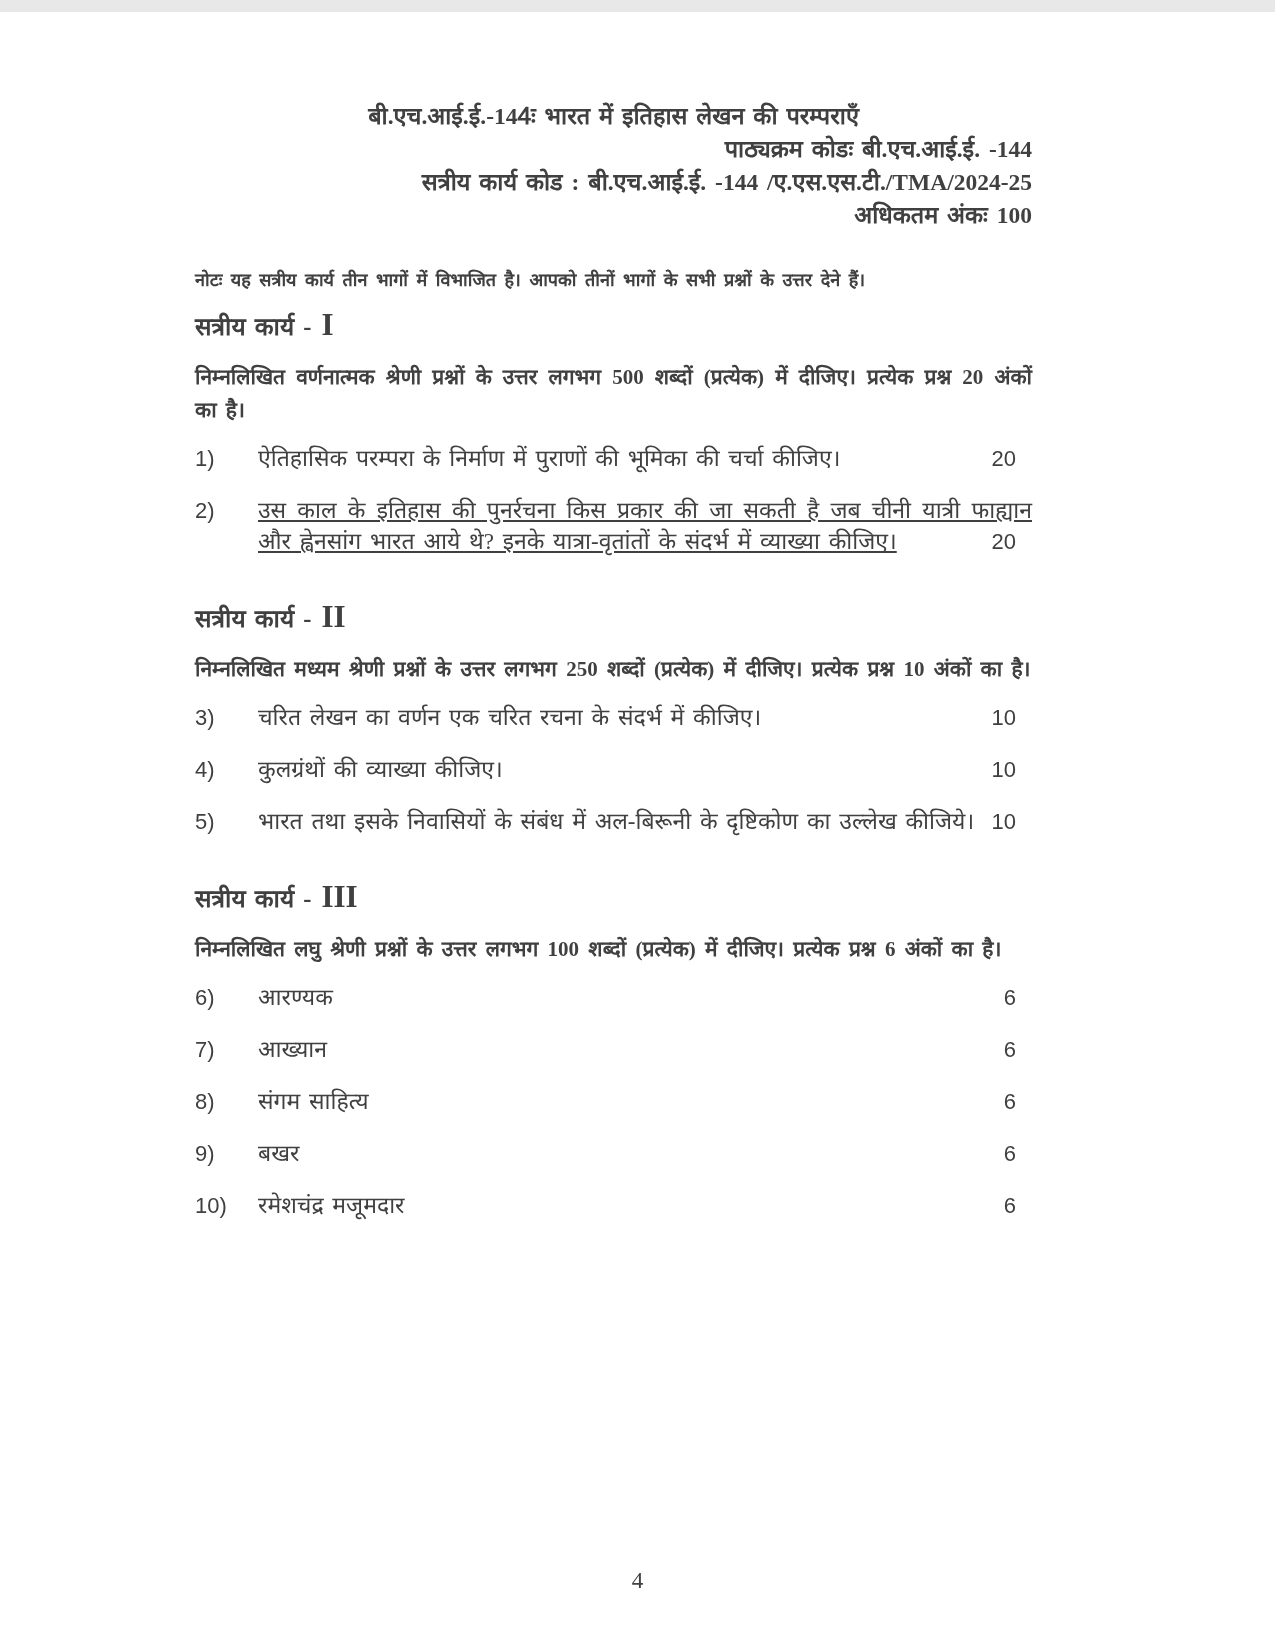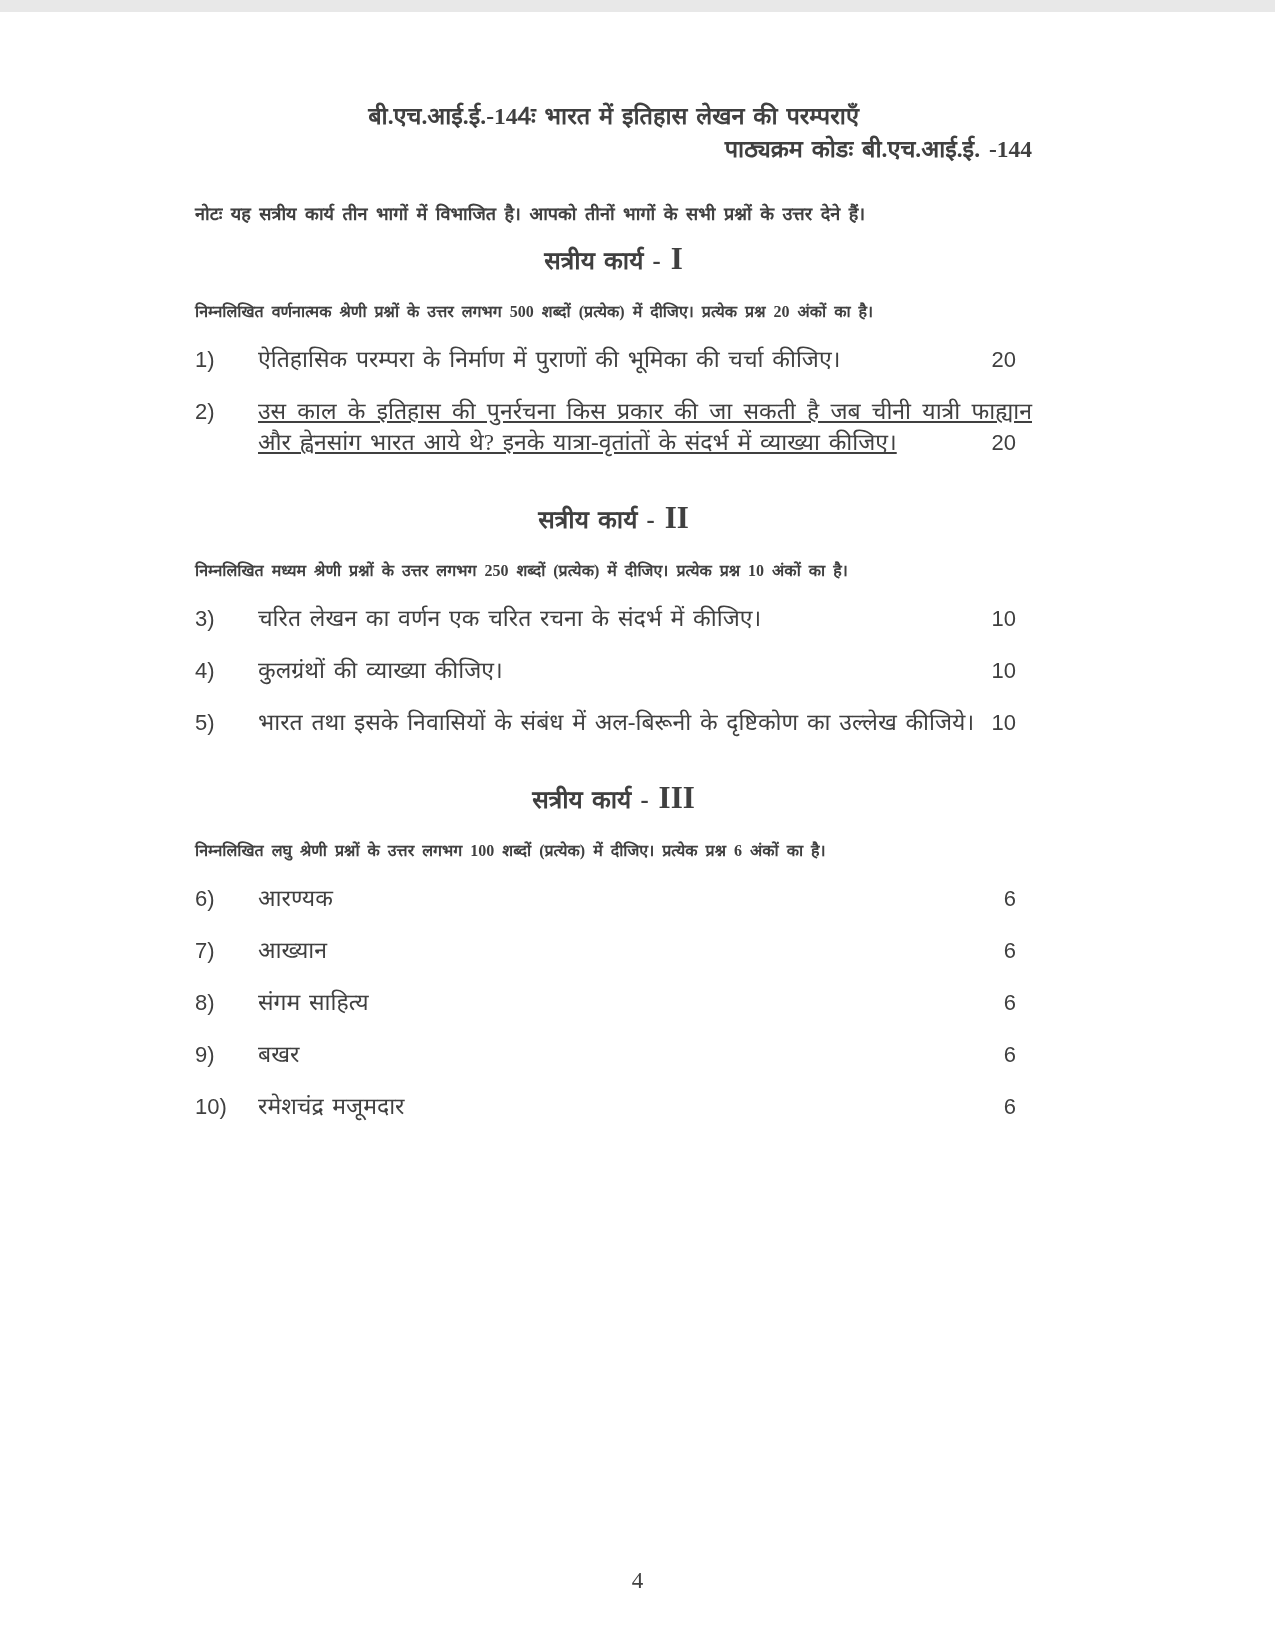--- a/index.html
+++ b/index.html
@@ -33,37 +33,36 @@
     margin: 32px 0 0 0;
     font-size: 18px;
     line-height: 33px;
     font-weight: bold;
     text-align: justify;
     word-spacing: 4px;
   }
 
   .section-heading {
     margin-top: 40px;
-    text-align: center;
     font-size: 24.5px;
     line-height: 40px;
     font-weight: bold;
     word-spacing: 3px;
   }
   .section-heading.sh-first { margin-top: 8px; }
   .numeral {
     font-family: "Liberation Serif", serif;
     font-size: 31px;
     font-weight: bold;
     margin-left: 10px;
   }
 
   .instructions {
     margin: 14px 0 0 0;
-    font-size: 16px;
+    font-size: 21px;
     line-height: 33px;
     font-weight: bold;
     text-align: justify;
     word-spacing: 4px;
   }
 
   .questions { margin-top: 16px; }
   .question {
     position: relative;
     display: flex;
@@ -99,20 +98,22 @@
     line-height: 33px;
   }
 </style>
 </head>
 <body>
 
 <div class="page">
 
   <div class="hdr center">बी.एच.आई.ई.-144ः भारत में इतिहास लेखन की परम्पराएँ</div>
   <div class="hdr right">पाठ्यक्रम कोडः बी.एच.आई.ई. -144</div>
+  <div class="hdr right">सत्रीय कार्य कोड : बी.एच.आई.ई. -144 /ए.एस.एस.टी./TMA/2024-25</div>
+  <div class="hdr right">अधिकतम अंकः 100</div>
 
   <p class="note">नोटः यह सत्रीय कार्य तीन भागों में विभाजित है। आपको तीनों भागों के सभी प्रश्नों के उत्तर देने हैं।</p>
 
   <div class="section-heading sh-first">
     <span>सत्रीय कार्य -</span><span class="numeral">I</span>
   </div>
   <p class="instructions">निम्नलिखित वर्णनात्मक श्रेणी प्रश्नों के उत्तर लगभग 500 शब्दों (प्रत्येक) में दीजिए। प्रत्येक प्रश्न 20 अंकों का है।</p>
 
   <div class="questions">
     <div class="question">

